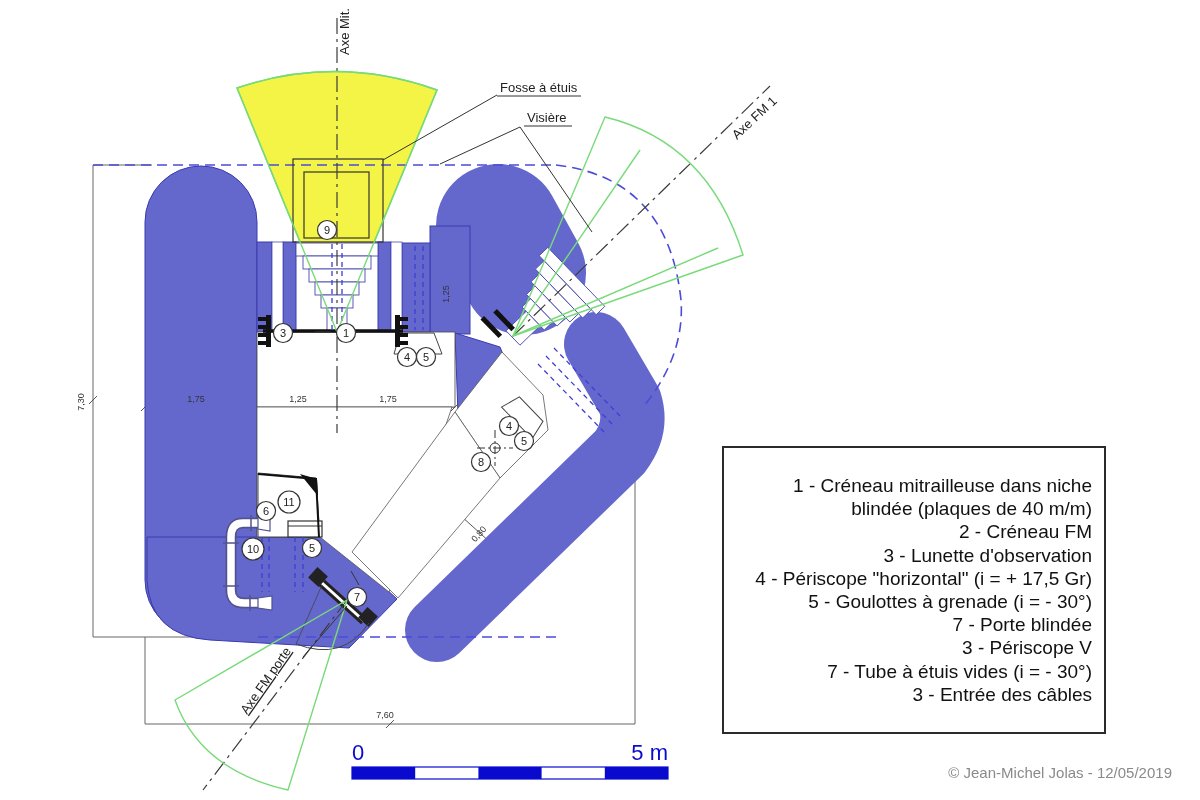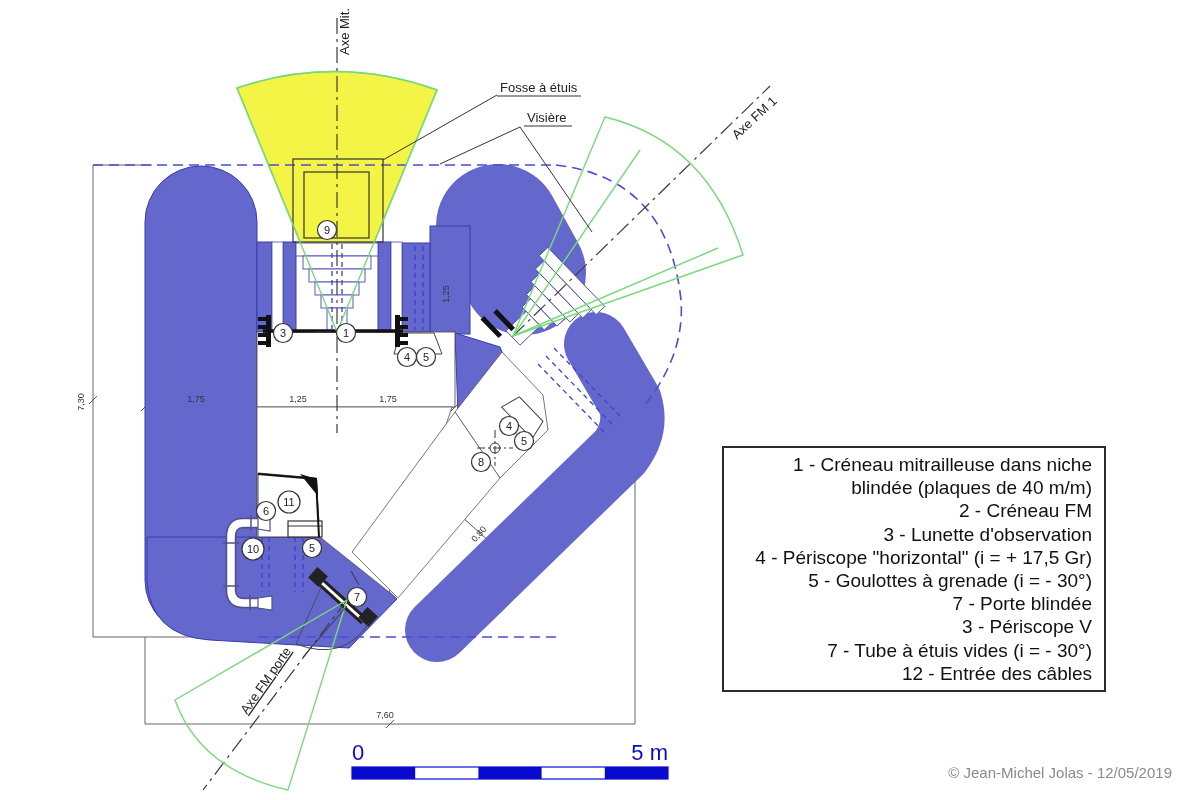--- a/index.html
+++ b/index.html
@@ -1,19 +1,19 @@
 <!DOCTYPE html>
 <html><head>
 <meta charset="utf-8">
 <style>
   html,body{margin:0;padding:0;background:#fff;}
   .page{position:relative;width:1200px;height:800px;background:#ffffff;overflow:hidden;
         font-family:"Liberation Sans", sans-serif;}
   .page svg{position:absolute;left:0;top:0;}
-  .legend-box{position:absolute;left:722px;top:446px;width:384px;height:246px;
+  .legend-box{position:absolute;left:722px;top:446px;width:384px;height:288px;
       border:2px solid #2b2b2b;background:#fff;box-sizing:border-box;
       display:flex;flex-direction:column;justify-content:center;
       padding:6px 12px 6px 8px;}
   .legend-box .li{font-size:19px;line-height:1.22;color:#111;text-align:right;white-space:normal;}
   svg text{font-family:"Liberation Sans", sans-serif;}
   .dim{font-size:9px;fill:#333;}
   .callout{font-size:13px;fill:#222;}
   .axislabel{font-size:13px;fill:#222;}
   .marker-num{font-size:11px;fill:#222;}
 </style>
@@ -301,15 +301,15 @@
 
 <div class="legend-box" id="legend">
       <div class="li">1 - Créneau mitrailleuse dans niche blindée (plaques de 40 m/m)</div>
       <div class="li">2 - Créneau FM</div>
       <div class="li">3 - Lunette d'observation</div>
       <div class="li">4 - Périscope "horizontal" (i = + 17,5 Gr)</div>
       <div class="li">5 - Goulottes à grenade (i = - 30°)</div>
       <div class="li">7 - Porte blindée</div>
       <div class="li">3 - Périscope V</div>
       <div class="li">7 - Tube à étuis vides (i = - 30°)</div>
-      <div class="li">12 - Entrée des câbles</div>
+      <div class="li">3 - Entrée des câbles</div>
     </div>
 </div>
 
 </body></html>

